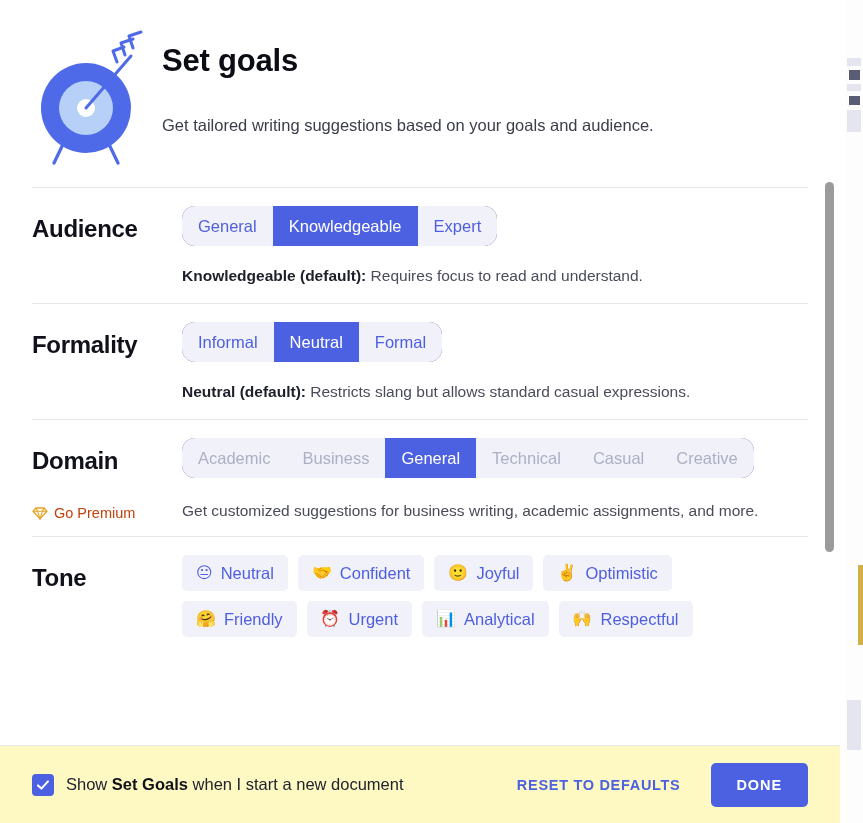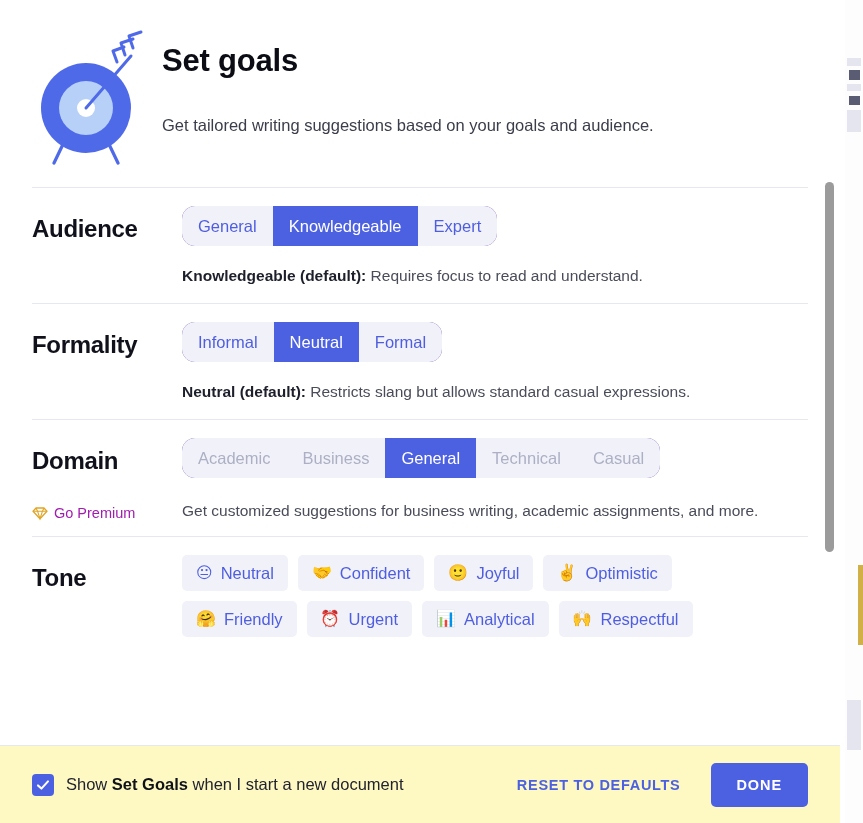--- a/index.html
+++ b/index.html
@@ -162,21 +162,21 @@
     font-weight: bold;
     color: #10111a;
     padding-top: 9px;
     letter-spacing: -0.3px;
   }
   .premium {
     display: flex;
     align-items: center;
     gap: 6px;
     margin-top: 30px;
-    color: #a21caf;
+    color: #c2410c;
     font-size: 14.5px;
     cursor: pointer;
     white-space: nowrap;
   }
   .diamond-icon { width: 16px; height: 16px; display: block; }
   .domain-helper {
     font-size: 15.5px;
     color: #4a4c59;
     margin-top: 23px;
     line-height: 1.35;
@@ -403,20 +403,21 @@
             <span>Go Premium</span>
           </div>
         </div>
         <div class="row-body">
           <div class="segmented">
             <button class="seg-btn disabled">Academic</button>
             <button class="seg-btn disabled">Business</button>
             <button class="seg-btn selected">General</button>
             <button class="seg-btn disabled">Technical</button>
             <button class="seg-btn disabled">Casual</button>
+            <button class="seg-btn disabled">Creative</button>
           </div>
           <div class="domain-helper">Get customized suggestions for business writing, academic assignments, and more.</div>
         </div>
       </div>
 
       <div class="row">
         <div class="row-label">Tone</div>
         <div class="row-body">
           <div class="chips">
             <button class="chip">

